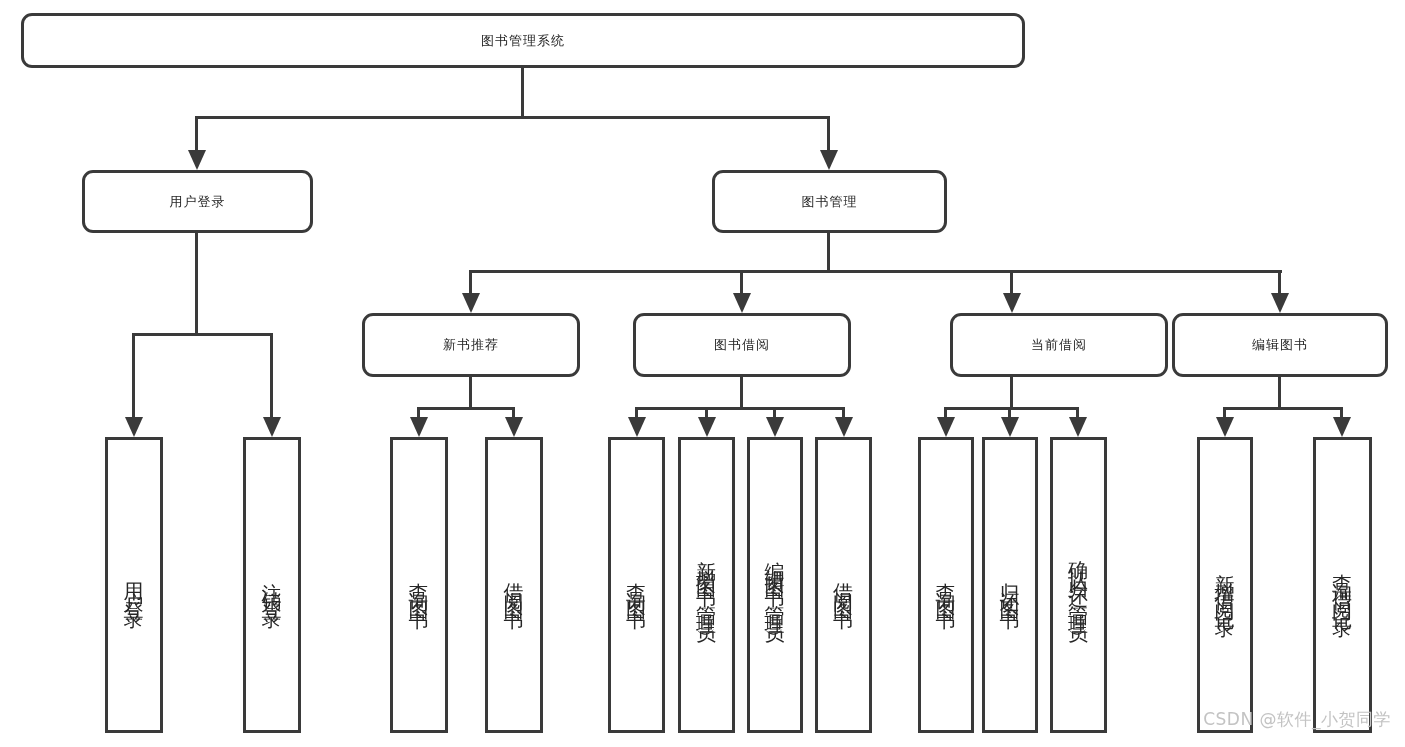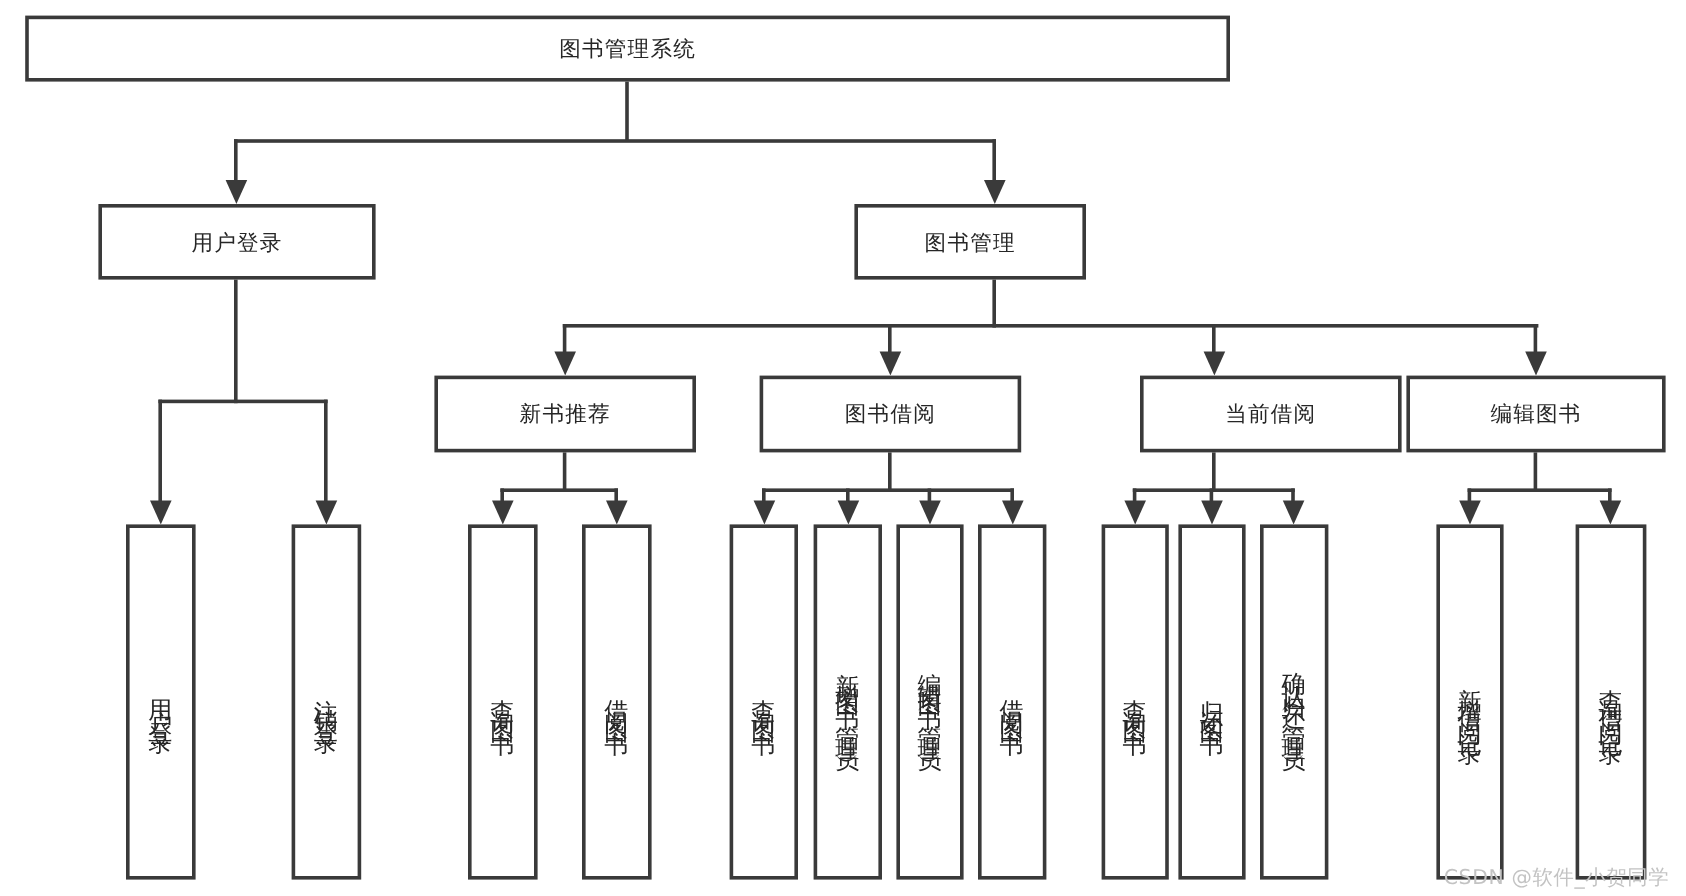--- a/index.html
+++ b/index.html
@@ -6,36 +6,36 @@
   .canvas {
     position:relative; width:1405px; height:747px; background:#ffffff;
     font-family:"DejaVu Sans", sans-serif; overflow:hidden;
     color:#262626;
   }
   .box {
     position:absolute; box-sizing:border-box;
     border:3px solid #3a3a3a; background:#ffffff;
     display:flex; align-items:center; justify-content:center;
   }
-  .htext { font-size:18px; letter-spacing:1px; white-space:nowrap; }
+  .htext { font-size:13px; letter-spacing:1px; white-space:nowrap;border-radius:11px; }
   .vtext {
     writing-mode:vertical-rl; text-orientation:mixed;
     font-size:20px; letter-spacing:9px; line-height:1;
   }
   .line { position:absolute; background:#3a3a3a; }
   .vline { width:3px; }
   .hbar  { height:3px; }
   .arrow {
     position:absolute; width:0; height:0;
     border-left:9px solid transparent;
     border-right:9px solid transparent;
     border-top:20px solid #3a3a3a;
   }
   .watermark {
-    position:absolute; right:14px; bottom:4px;
+    position:absolute; right:14px; bottom:16px;
     font-size:17px; color:#c3c3c3; letter-spacing:0.5px; white-space:nowrap;
   }
 </style>
 </head>
 <body>
 
 <div class="canvas">
 
   <div class="line vline" style="left:521px;top:66px;height:52px"></div>
   <div class="line hbar" style="left:195px;top:116px;width:635px"></div>
@@ -92,21 +92,21 @@
   <div class="line vline" style="left:1278px;top:375px;height:35px"></div>
   <div class="line hbar" style="left:1223px;top:407px;width:120px"></div>
   <div class="line vline" style="left:1223px;top:407px;height:12px"></div>
   <div class="arrow" style="left:1216px;top:417px"></div>
   <div class="line vline" style="left:1340px;top:407px;height:12px"></div>
   <div class="arrow" style="left:1333px;top:417px"></div>
 
   <div class="box htext" style="left:21px;top:13px;width:1004px;height:55px">图书管理系统</div>
 
   <div class="box htext" style="left:82px;top:170px;width:231px;height:63px">用户登录</div>
-  <div class="box htext" style="left:712px;top:170px;width:193px;height:63px">图书管理</div>
+  <div class="box htext" style="left:712px;top:170px;width:235px;height:63px">图书管理</div>
 
   <div class="box htext" style="left:362px;top:313px;width:218px;height:64px">新书推荐</div>
   <div class="box htext" style="left:633px;top:313px;width:218px;height:64px">图书借阅</div>
   <div class="box htext" style="left:950px;top:313px;width:218px;height:64px">当前借阅</div>
   <div class="box htext" style="left:1172px;top:313px;width:216px;height:64px">编辑图书</div>
 
   <div class="box vtext" style="left:105px;top:437px;width:58px;height:296px">用户登录</div>
   <div class="box vtext" style="left:243px;top:437px;width:58px;height:296px">注销登录</div>
 
   <div class="box vtext" style="left:390px;top:437px;width:58px;height:296px">查询图书</div>

